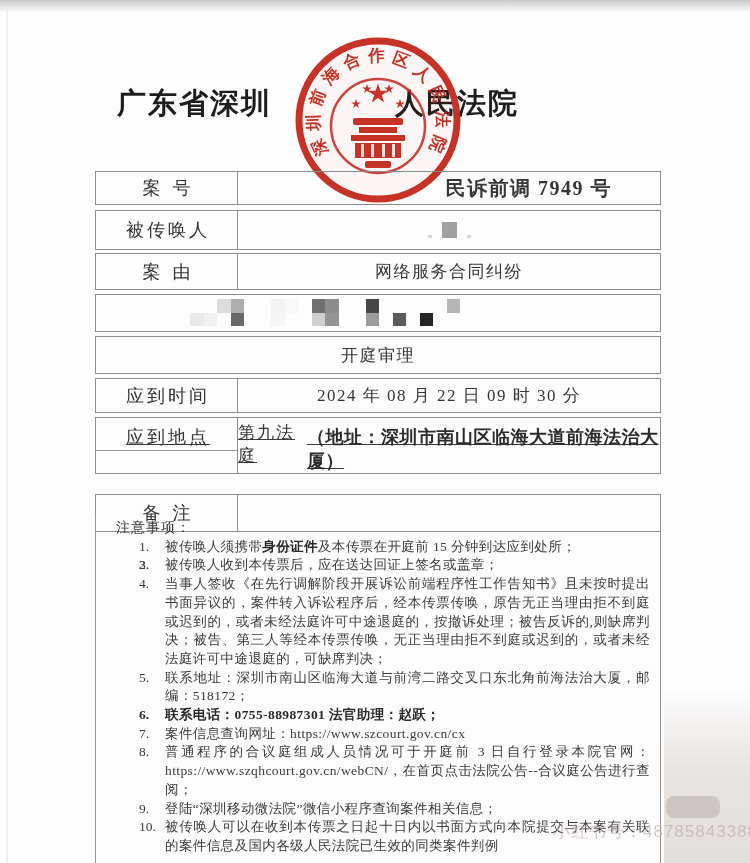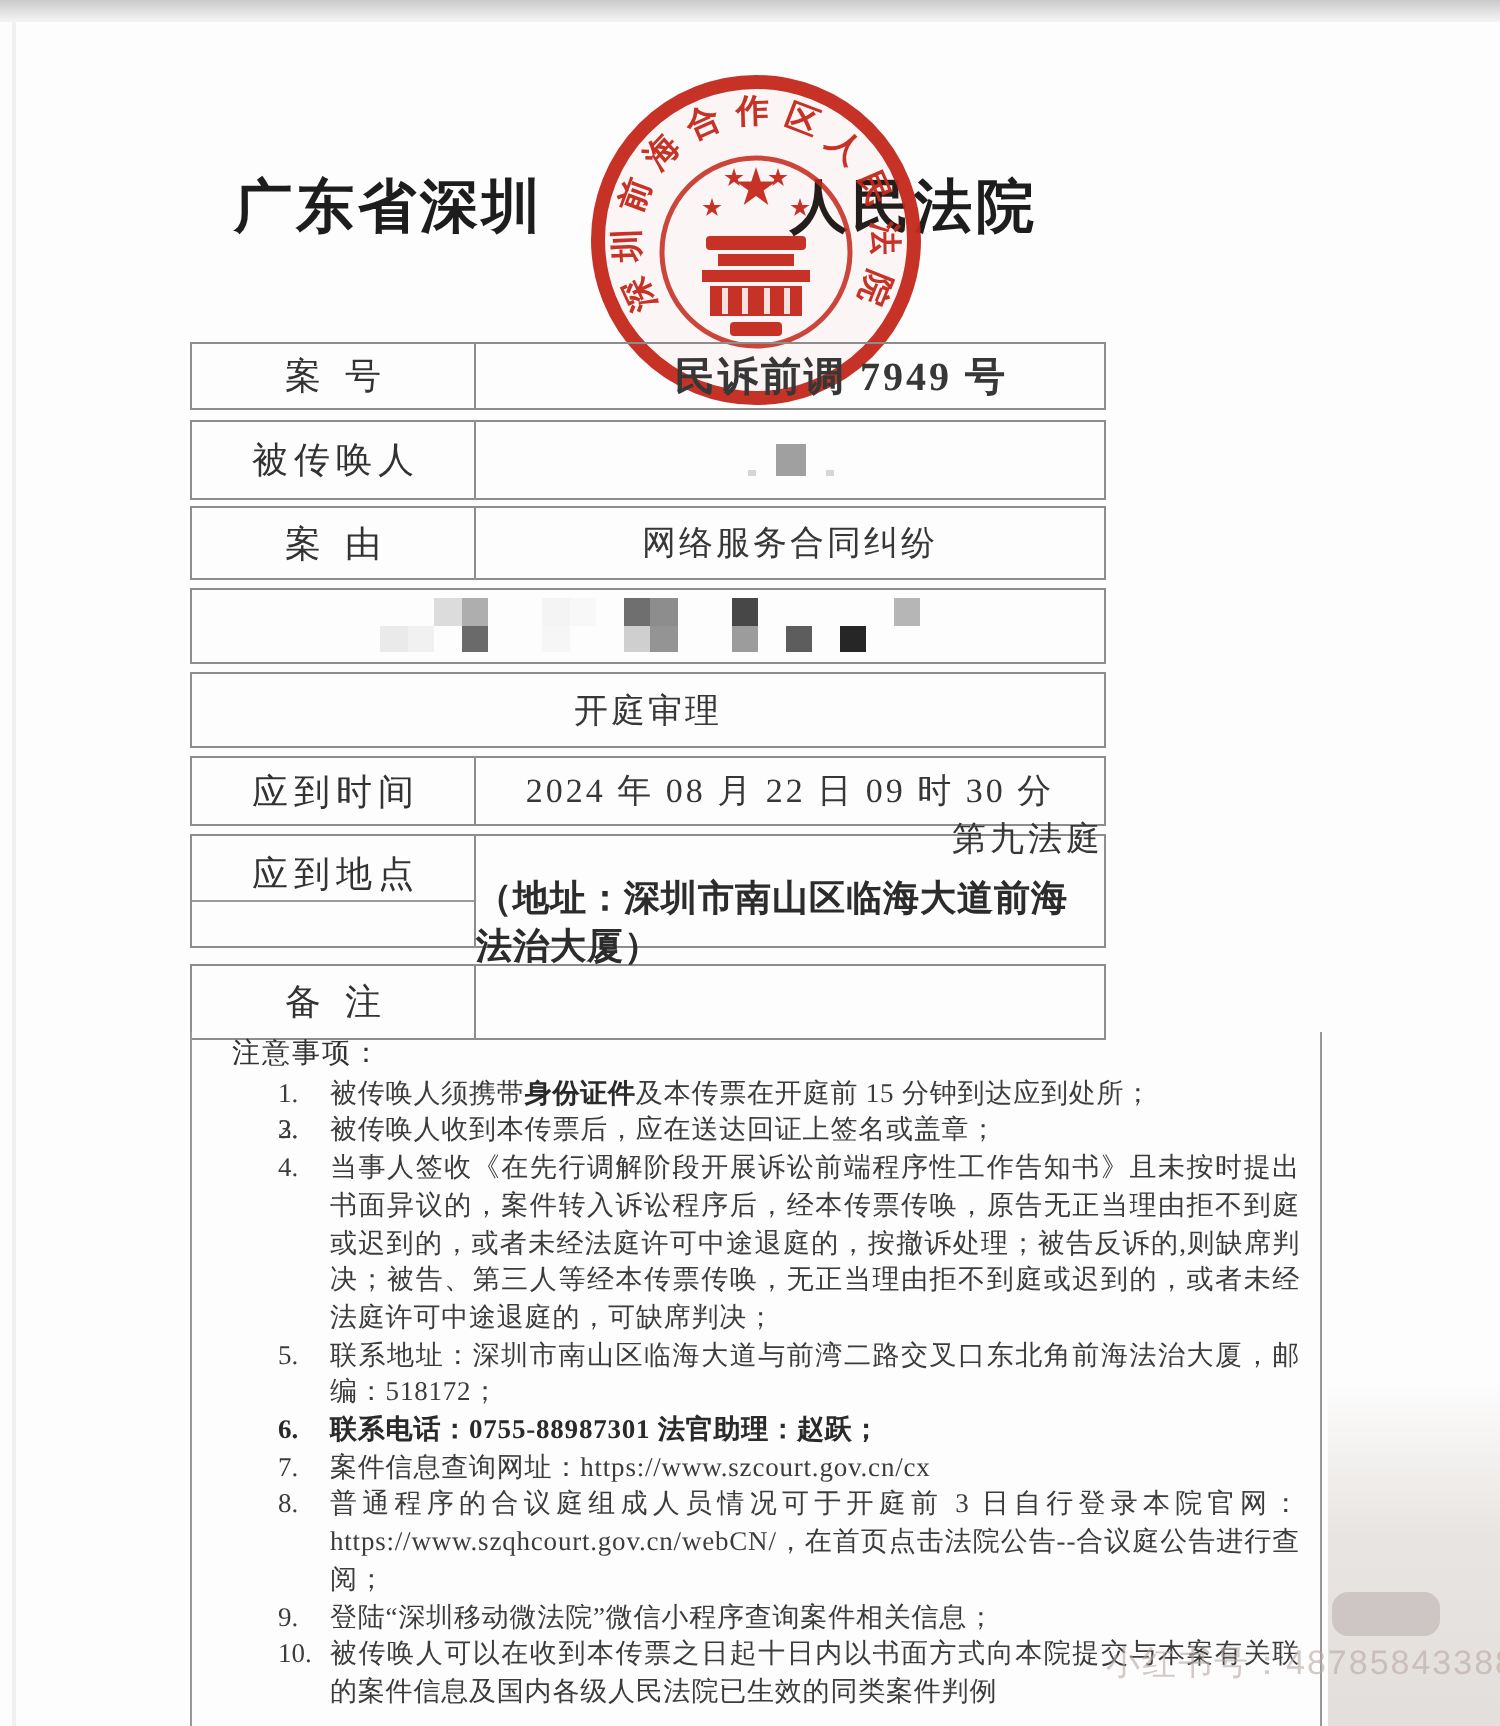--- a/index.html
+++ b/index.html
@@ -21,40 +21,40 @@
 
   
   .title{position:absolute;left:0;top:84px;width:636px;display:flex;justify-content:center;align-items:center;}
   .title span{font-size:29px;font-weight:700;color:#1d1d1d;letter-spacing:2px;}
   .title-gap{width:123px;height:1px;}
 
   
   .seal{position:absolute;left:292px;top:34px;width:172px;height:172px;opacity:0.95;}
 
   
-  .s-table{position:absolute;left:95px;top:171px;width:458px;}
+  .s-table{position:absolute;left:95px;top:171px;width:566px;}
   .s-row{box-sizing:border-box;border:1px solid #8d8d8d;display:flex;align-items:center;background:transparent;}
   .cell-label{box-sizing:border-box;width:142px;align-self:stretch;border-right:1px solid #8d8d8d;
     display:flex;align-items:center;justify-content:center;position:relative;
     font-size:18px;color:#333;letter-spacing:3px;padding-left:3px;}
   .cell-label.wide{letter-spacing:12px;padding-left:12px;}
   .cell-value{flex:1;align-self:stretch;display:flex;align-items:center;justify-content:center;
     font-size:17px;letter-spacing:1.5px;color:#373737;position:relative;}
   .r1{height:34px;margin-bottom:5px;}
   .r2{height:37px;margin-bottom:4px;}
   .r3{height:40px;margin-bottom:3px;}
   .r4{height:38px;margin-bottom:4px;}
   .r5{height:38px;margin-bottom:4px;}
   .r6{height:35px;margin-bottom:4px;}
-  .r7{height:57px;margin-bottom:8px;}
+  .r7{height:57px;margin-bottom:20px;text-decoration:underline;}
   .r8{height:38px;}
   .r1 .cell-value{justify-content:flex-end;padding-right:48px;font-size:20px;font-weight:bold;}
   .r7 .cell-label{align-items:flex-start;padding-top:7px;}
   .r7 .cell-label::after{content:"";position:absolute;left:0;right:0;top:32px;border-top:1px solid #9a9a9a;}
-  .venue-lines{display:flex;flex-direction:column;align-items:flex-end;width:100%;}
+  .venue-lines{display:flex;flex-direction:row;align-items:flex-start;width:100%;}
   .venue-room{font-size:17px;letter-spacing:2px;margin-top:2px;}
   .venue-addr{font-size:18px;font-weight:700;letter-spacing:0.5px;color:#2c2c2c;margin-top:6px;}
 
   
   .name-redaction{display:flex;align-items:flex-end;gap:10px;}
   .name-block{width:15px;height:16px;}
   .speck{width:4px;height:3px;background:#d6d6d6;}
   .addr-redaction{position:absolute;left:94px;top:4px;width:270px;height:27px;}
 
   

